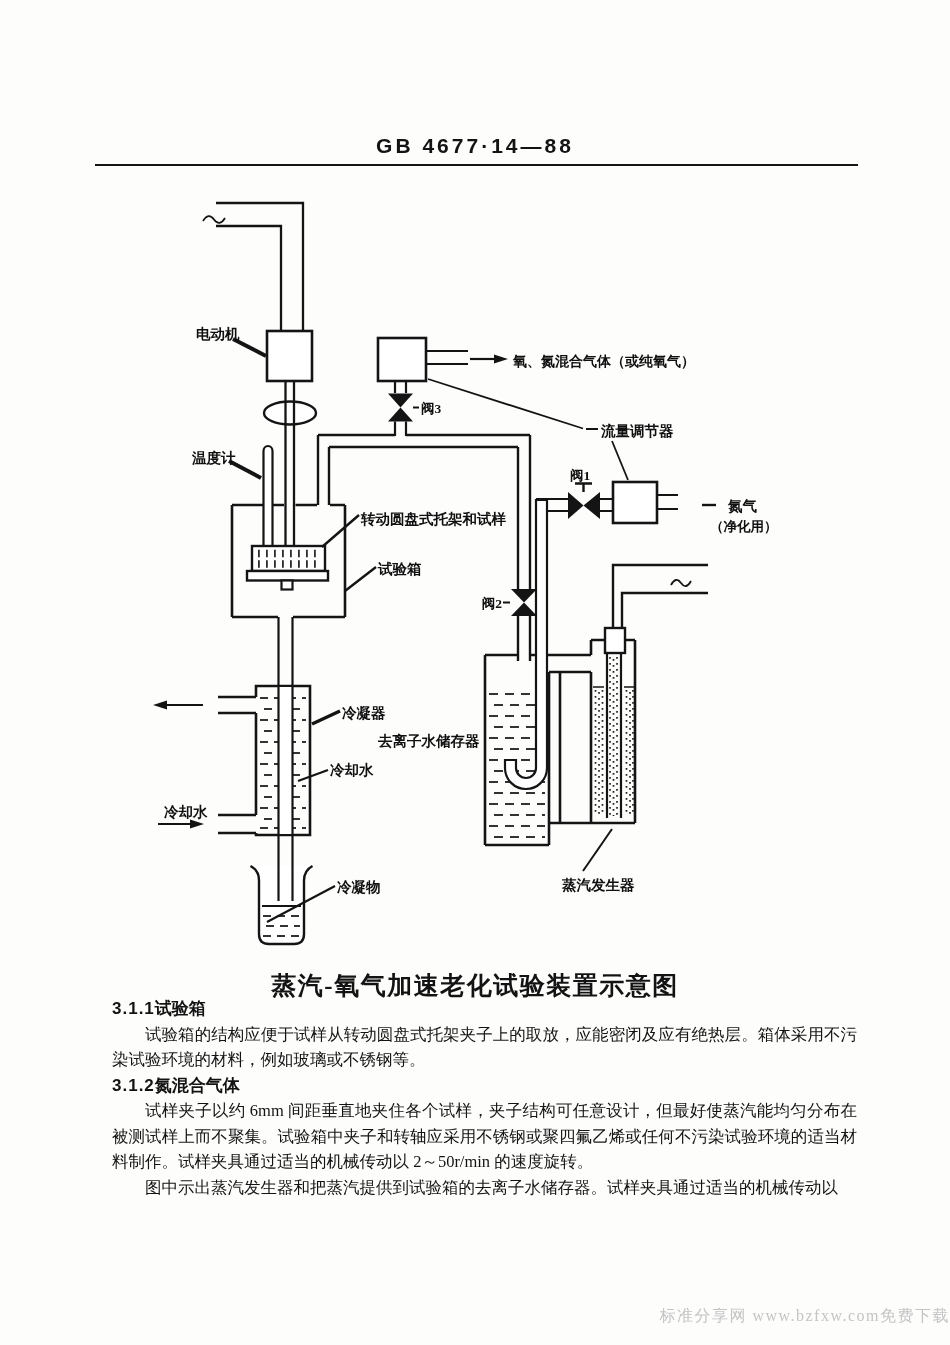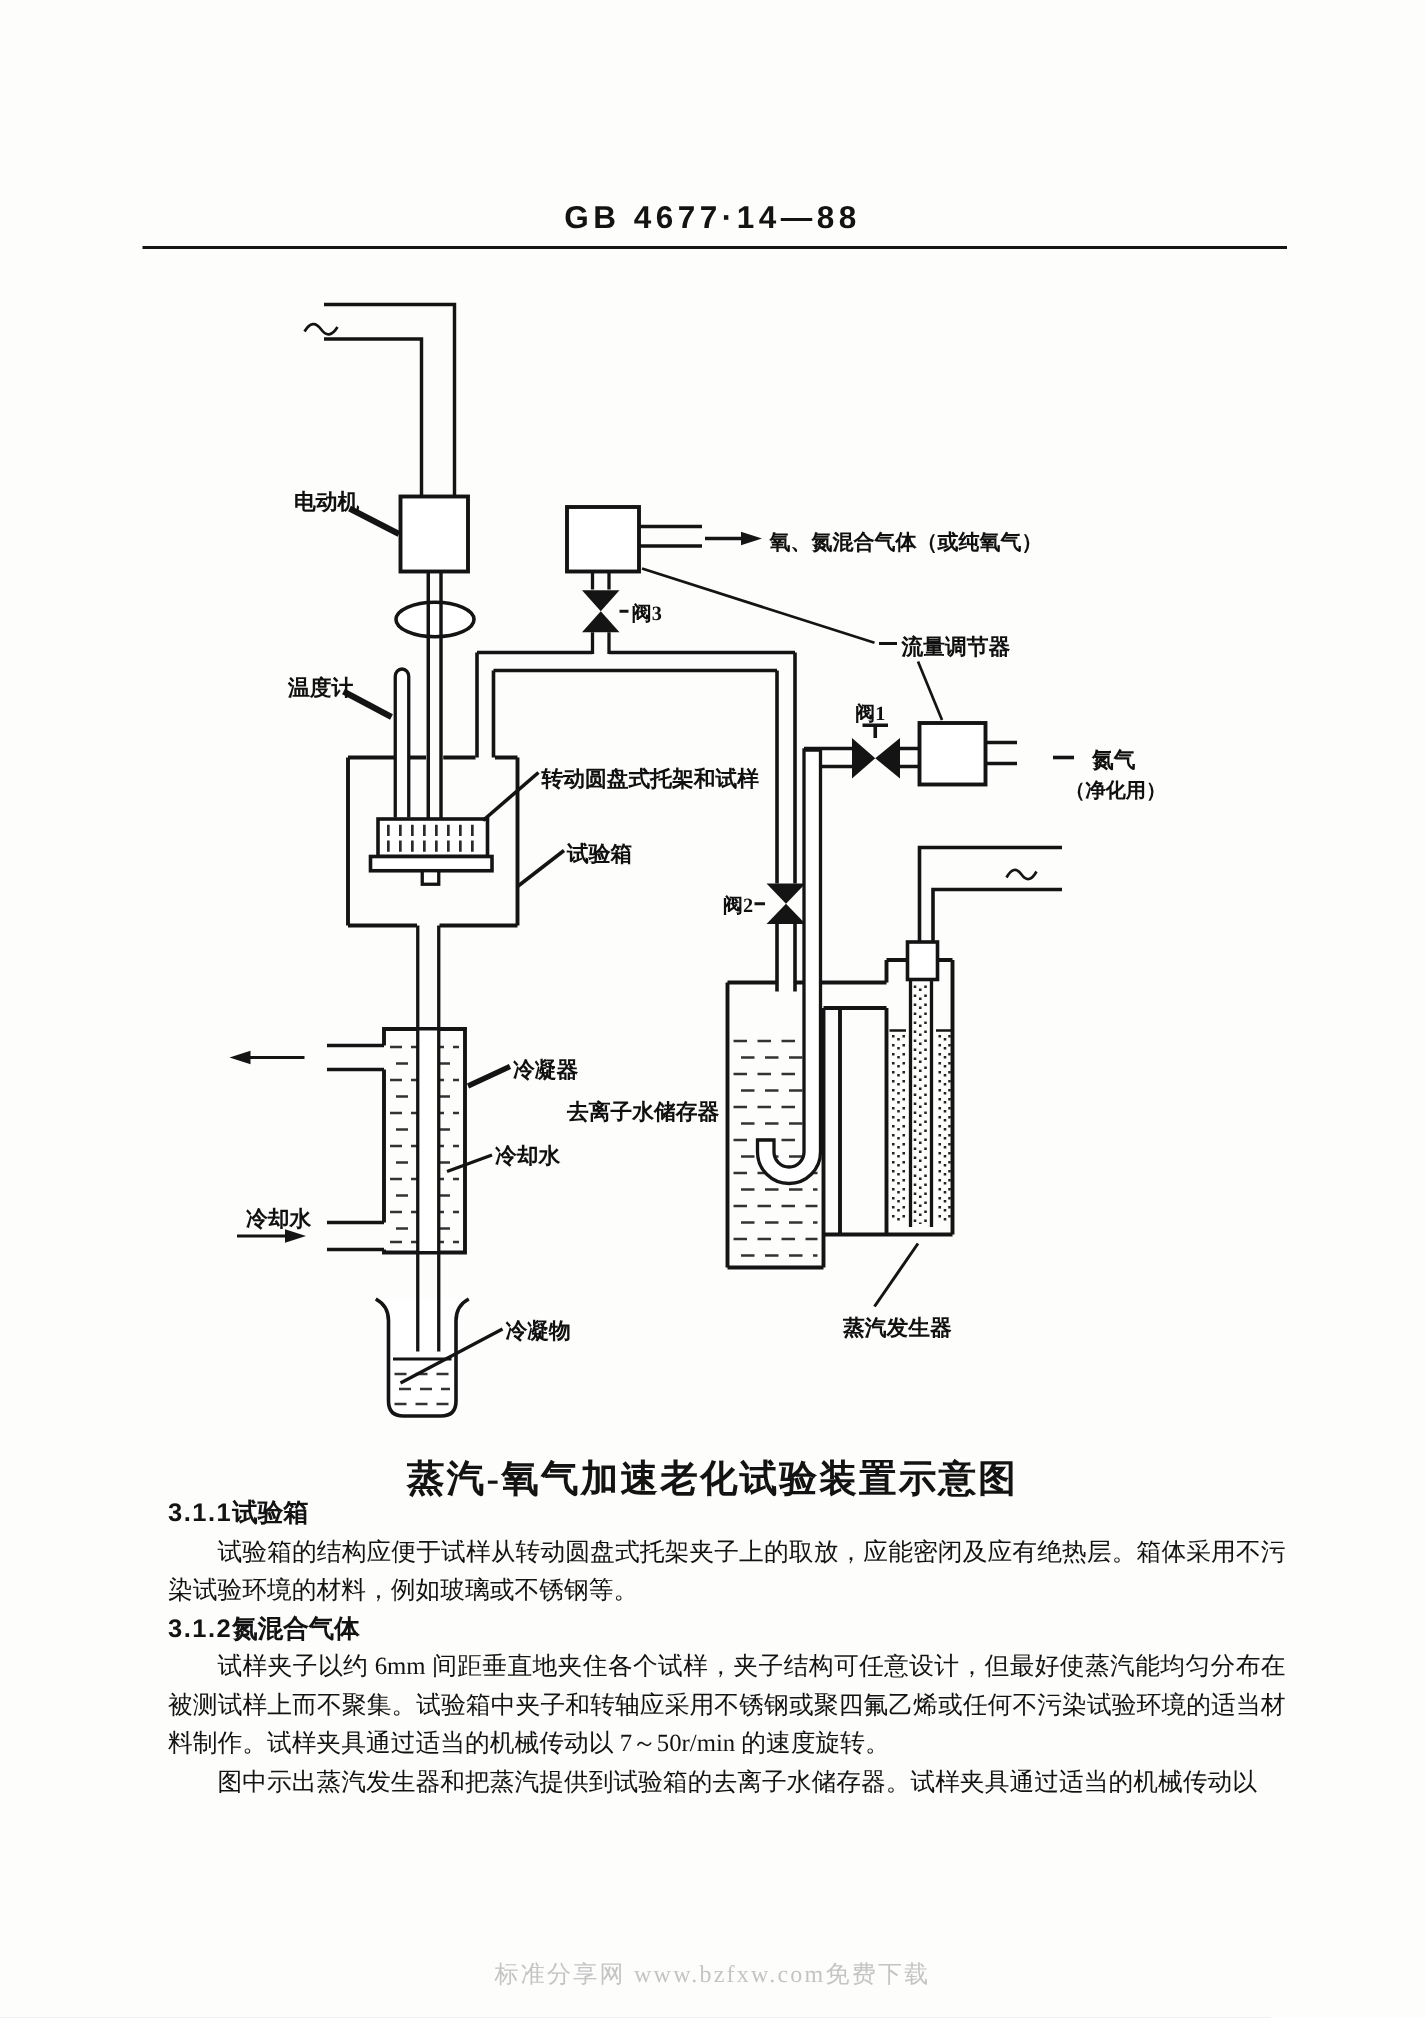--- a/index.html
+++ b/index.html
@@ -11,21 +11,21 @@
   .header-rule{position:absolute;top:164px;left:95px;width:763px;height:2.4px;background:#151515;}
   svg.diagram{position:absolute;left:0;top:0;}
   svg.diagram text{font-family:"Liberation Serif", serif;font-weight:bold;fill:#101010;}
   .caption{position:absolute;top:969px;left:0;width:100%;text-align:center;
         font-weight:bold;font-size:25px;letter-spacing:1.5px;}
   .sections{position:absolute;left:112px;top:996px;width:745px;
         font-size:16.5px;line-height:25.5px;}
   .sec-heading{font-weight:bold;font-size:17px;}
   .sec-num{font-family:"Liberation Sans", sans-serif;letter-spacing:1px;}
   .sections p{margin:0;text-indent:2em;text-align:justify;}
-  .footer{position:absolute;top:1306px;left:0;width:100%;text-align:center;
+  .footer{position:absolute;top:1306px;left:0;width:100%;text-align:right;
         color:#c4c4c4;font-size:16px;letter-spacing:1.5px;}
 </style>
 </head>
 <body>
 
 <div class="page">
 
   <div class="doc-number">GB 4677·14—88</div>
   <div class="header-rule"></div>
 
@@ -197,19 +197,19 @@
       <text x="562" y="890">蒸汽发生器</text>
     </g>
   </svg>
 
   <div class="caption">蒸汽-氧气加速老化试验装置示意图</div>
 
   <div class="sections">
     <div class="sec-heading"><span class="sec-num">3.1.1</span><span>试验箱</span></div>
     <p>试验箱的结构应便于试样从转动圆盘式托架夹子上的取放，应能密闭及应有绝热层。箱体采用不污染试验环境的材料，例如玻璃或不锈钢等。</p>
     <div class="sec-heading"><span class="sec-num">3.1.2</span><span>氮混合气体</span></div>
-    <p>试样夹子以约 6mm 间距垂直地夹住各个试样，夹子结构可任意设计，但最好使蒸汽能均匀分布在被测试样上而不聚集。试验箱中夹子和转轴应采用不锈钢或聚四氟乙烯或任何不污染试验环境的适当材料制作。试样夹具通过适当的机械传动以 7～50r/min 的速度旋转。</p>
+    <p>试样夹子以约 6mm 间距垂直地夹住各个试样，夹子结构可任意设计，但最好使蒸汽能均匀分布在被测试样上而不聚集。试验箱中夹子和转轴应采用不锈钢或聚四氟乙烯或任何不污染试验环境的适当材料制作。试样夹具通过适当的机械传动以 2～50r/min 的速度旋转。</p>
     <p>图中示出蒸汽发生器和把蒸汽提供到试验箱的去离子水储存器。试样夹具通过适当的机械传动以</p>
   </div>
 
   <div class="footer">标准分享网 www.bzfxw.com免费下载</div>
 
 </div>
 
 </body></html>

